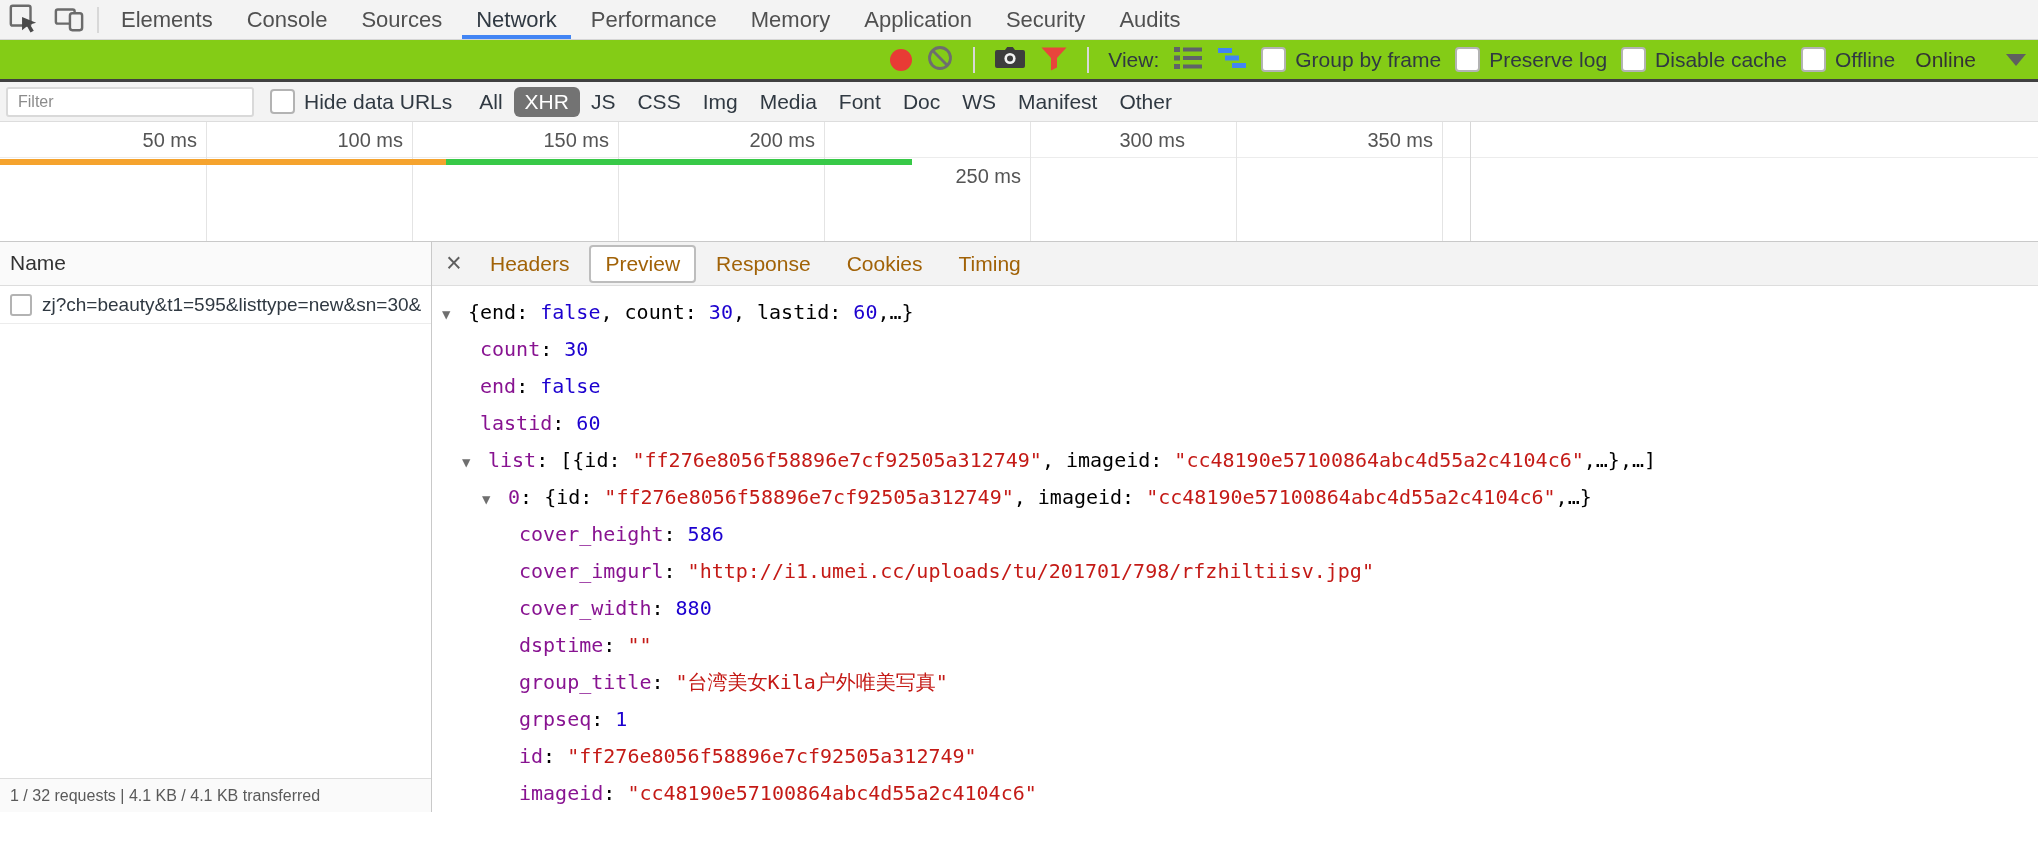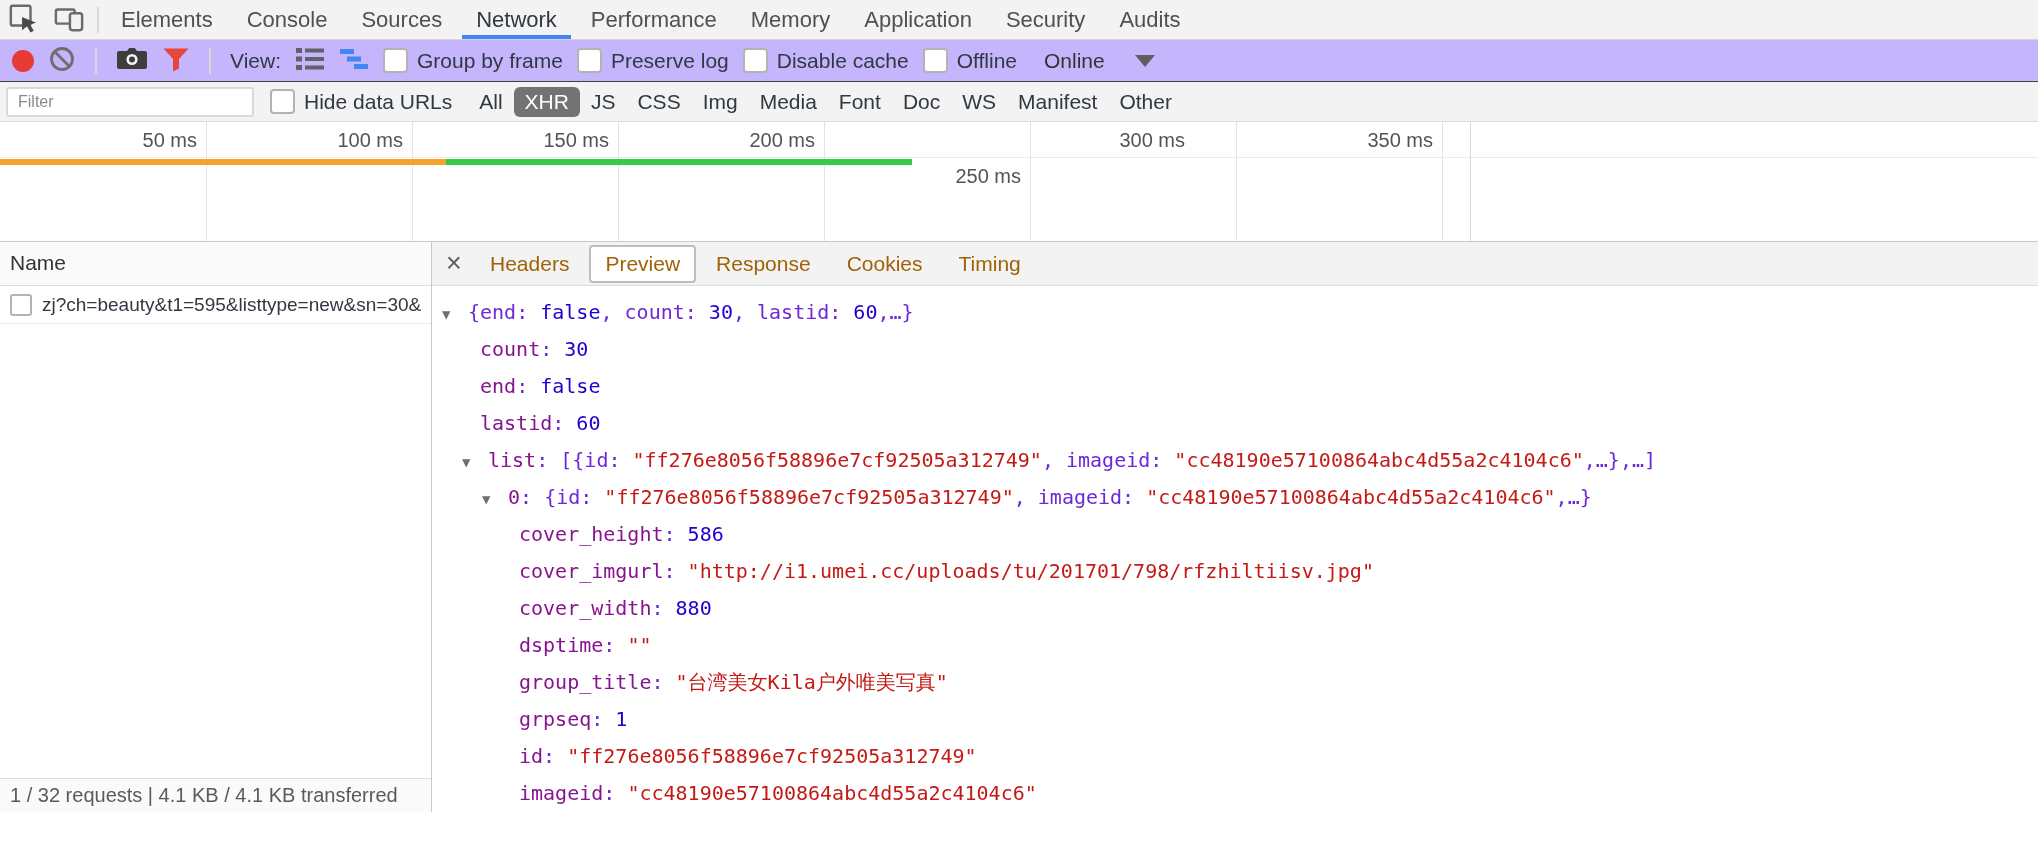--- a/index.html
+++ b/index.html
@@ -10,27 +10,27 @@
   
   .tabbar{flex:0 0 40px;height:40px;background:#f3f3f3;border-bottom:1px solid #d6d6d6;display:flex;align-items:stretch;}
   .iconbtn{background:none;border:0;display:flex;align-items:center;justify-content:center;width:46px;cursor:pointer;}
   .vdiv{width:2px;height:26px;background:#d8d8d8;align-self:center;margin:0 5px;}
   .tabs{display:flex;align-items:stretch;}
   .tab{display:flex;align-items:center;padding:0 17px;color:#505050;font-size:22px;cursor:pointer;position:relative;white-space:nowrap;}
   .tab.active{color:#303942;}
   .tab.active::after{content:"";position:absolute;left:3px;right:3px;bottom:0;height:4px;background:#4285f4;}
 
   
-  .nettoolbar{flex:0 0 42px;height:42px;background:#c4b5fd;border-bottom:1px solid #404040;display:flex;align-items:center;padding:0 12px;gap:14px;}
+  .nettoolbar{flex:0 0 42px;height:42px;background:#84cc16;border-bottom:3px solid #404040;display:flex;align-items:center;padding:0 12px;gap:14px;justify-content:flex-end;}
   .nettoolbar button{background:none;border:0;padding:0;display:flex;align-items:center;cursor:pointer;}
   .rec-dot{width:22px;height:22px;border-radius:50%;background:#e83b35;display:inline-block;}
   .lbl{color:#303942;white-space:nowrap;}
   .cblabel{display:flex;align-items:center;gap:9px;color:#303942;cursor:pointer;white-space:nowrap;}
   .cb{width:25px;height:25px;border:2px solid #b3b3b3;border-radius:4px;background:#fff;flex:0 0 25px;}
-  .throttle{display:flex;align-items:center;gap:30px;cursor:pointer;margin-left:13px;}
+  .throttle{display:flex;align-items:center;gap:30px;cursor:pointer;margin-left:6px;}
   .caret{width:0;height:0;border-left:10px solid transparent;border-right:10px solid transparent;border-top:12px solid #5f5f5f;}
 
   
   .filterbar{flex:0 0 40px;height:40px;background:#f3f3f3;border-bottom:1px solid #ddd;display:flex;align-items:center;padding:0 6px;gap:16px;}
   .filter-input{width:248px;height:30px;border:2px solid #d9d9d9;border-radius:3px;background:#fff;padding:0 10px;font-family:inherit;font-size:16px;color:#333;}
   .filter-input::placeholder{color:#8b8b8b;}
   .pills{display:flex;align-items:center;}
   .pill{padding:3px 11px;border-radius:6px;color:#303942;cursor:pointer;white-space:nowrap;}
   .pill.selected{background:#737373;color:#fff;}
 
@@ -44,36 +44,36 @@
 
   
   .main{flex:1;display:flex;min-height:0;}
   .left{flex:0 0 432px;width:432px;border-right:1px solid #c9c9c9;display:flex;flex-direction:column;background:#fff;min-height:0;}
   .name-header{flex:0 0 44px;height:44px;line-height:42px;padding:0 10px;background:#fafafa;border-bottom:1px solid #ddd;color:#333;cursor:pointer;}
   .req-list{flex:0 0 auto;}
   .req-row{height:38px;display:flex;align-items:center;gap:10px;padding:0 10px;border-bottom:1px solid #ececec;font-size:19px;color:#303942;white-space:nowrap;overflow:hidden;cursor:pointer;}
   .req-cb{width:22px;height:22px;border:2px solid #b3b3b3;border-radius:3px;background:#fff;flex:0 0 22px;}
   .req-name{overflow:hidden;white-space:nowrap;}
   .left-spacer{flex:1;}
-  .statusbar{flex:0 0 34px;height:34px;display:flex;align-items:center;padding:11px 10px;border-top:1px solid #ddd;font-size:20px;color:#5a5a5a;background:#fafafa;white-space:nowrap;}
+  .statusbar{flex:0 0 34px;height:34px;display:flex;align-items:center;padding:11px 10px;border-top:1px solid #ddd;font-size:16px;color:#5a5a5a;background:#fafafa;white-space:nowrap;}
 
   .right{flex:1;display:flex;flex-direction:column;min-width:0;background:#fff;min-height:0;}
   .detail-tabs{flex:0 0 44px;height:44px;display:flex;align-items:center;background:#f3f3f3;border-bottom:1px solid #ddd;padding:0 4px;gap:2px;}
   .closex{background:none;border:0;font-size:27px;color:#5f5f5f;width:36px;display:flex;align-items:center;justify-content:center;cursor:pointer;font-family:inherit;}
   .dtabs{display:flex;align-items:center;gap:4px;}
   .dtab{padding:5px 14px;color:#a16207;font-size:21px;cursor:pointer;border:2px solid transparent;border-radius:4px;white-space:nowrap;}
   .dtab.active{background:#fff;border-color:#bdbdbd;}
 
   .preview{flex:1;overflow:hidden;padding-top:8px;font-family:"DejaVu Sans Mono","Liberation Mono",monospace;font-size:20px;color:#303942;}
   .prow{height:37px;line-height:37px;white-space:nowrap;overflow:hidden;}
   .tri{display:inline-block;width:26px;font-size:14px;color:#6f6f6f;}
   .seg.key{color:#881391;}
   .seg.num{color:#1c00cf;}
   .seg.str{color:#c41a16;}
-  .seg.plain{color:#6d28d9;}
+  .seg.plain{color:#000000;}
   .clip-frag{height:10px;width:118px;background:#4c4c4c;margin-left:87px;margin-top:7px;border-radius:1px;}
 </style>
 </head>
 <body>
 
 <div class="devtools">
 
   <header class="tabbar">
     <button class="iconbtn">
       <span>

